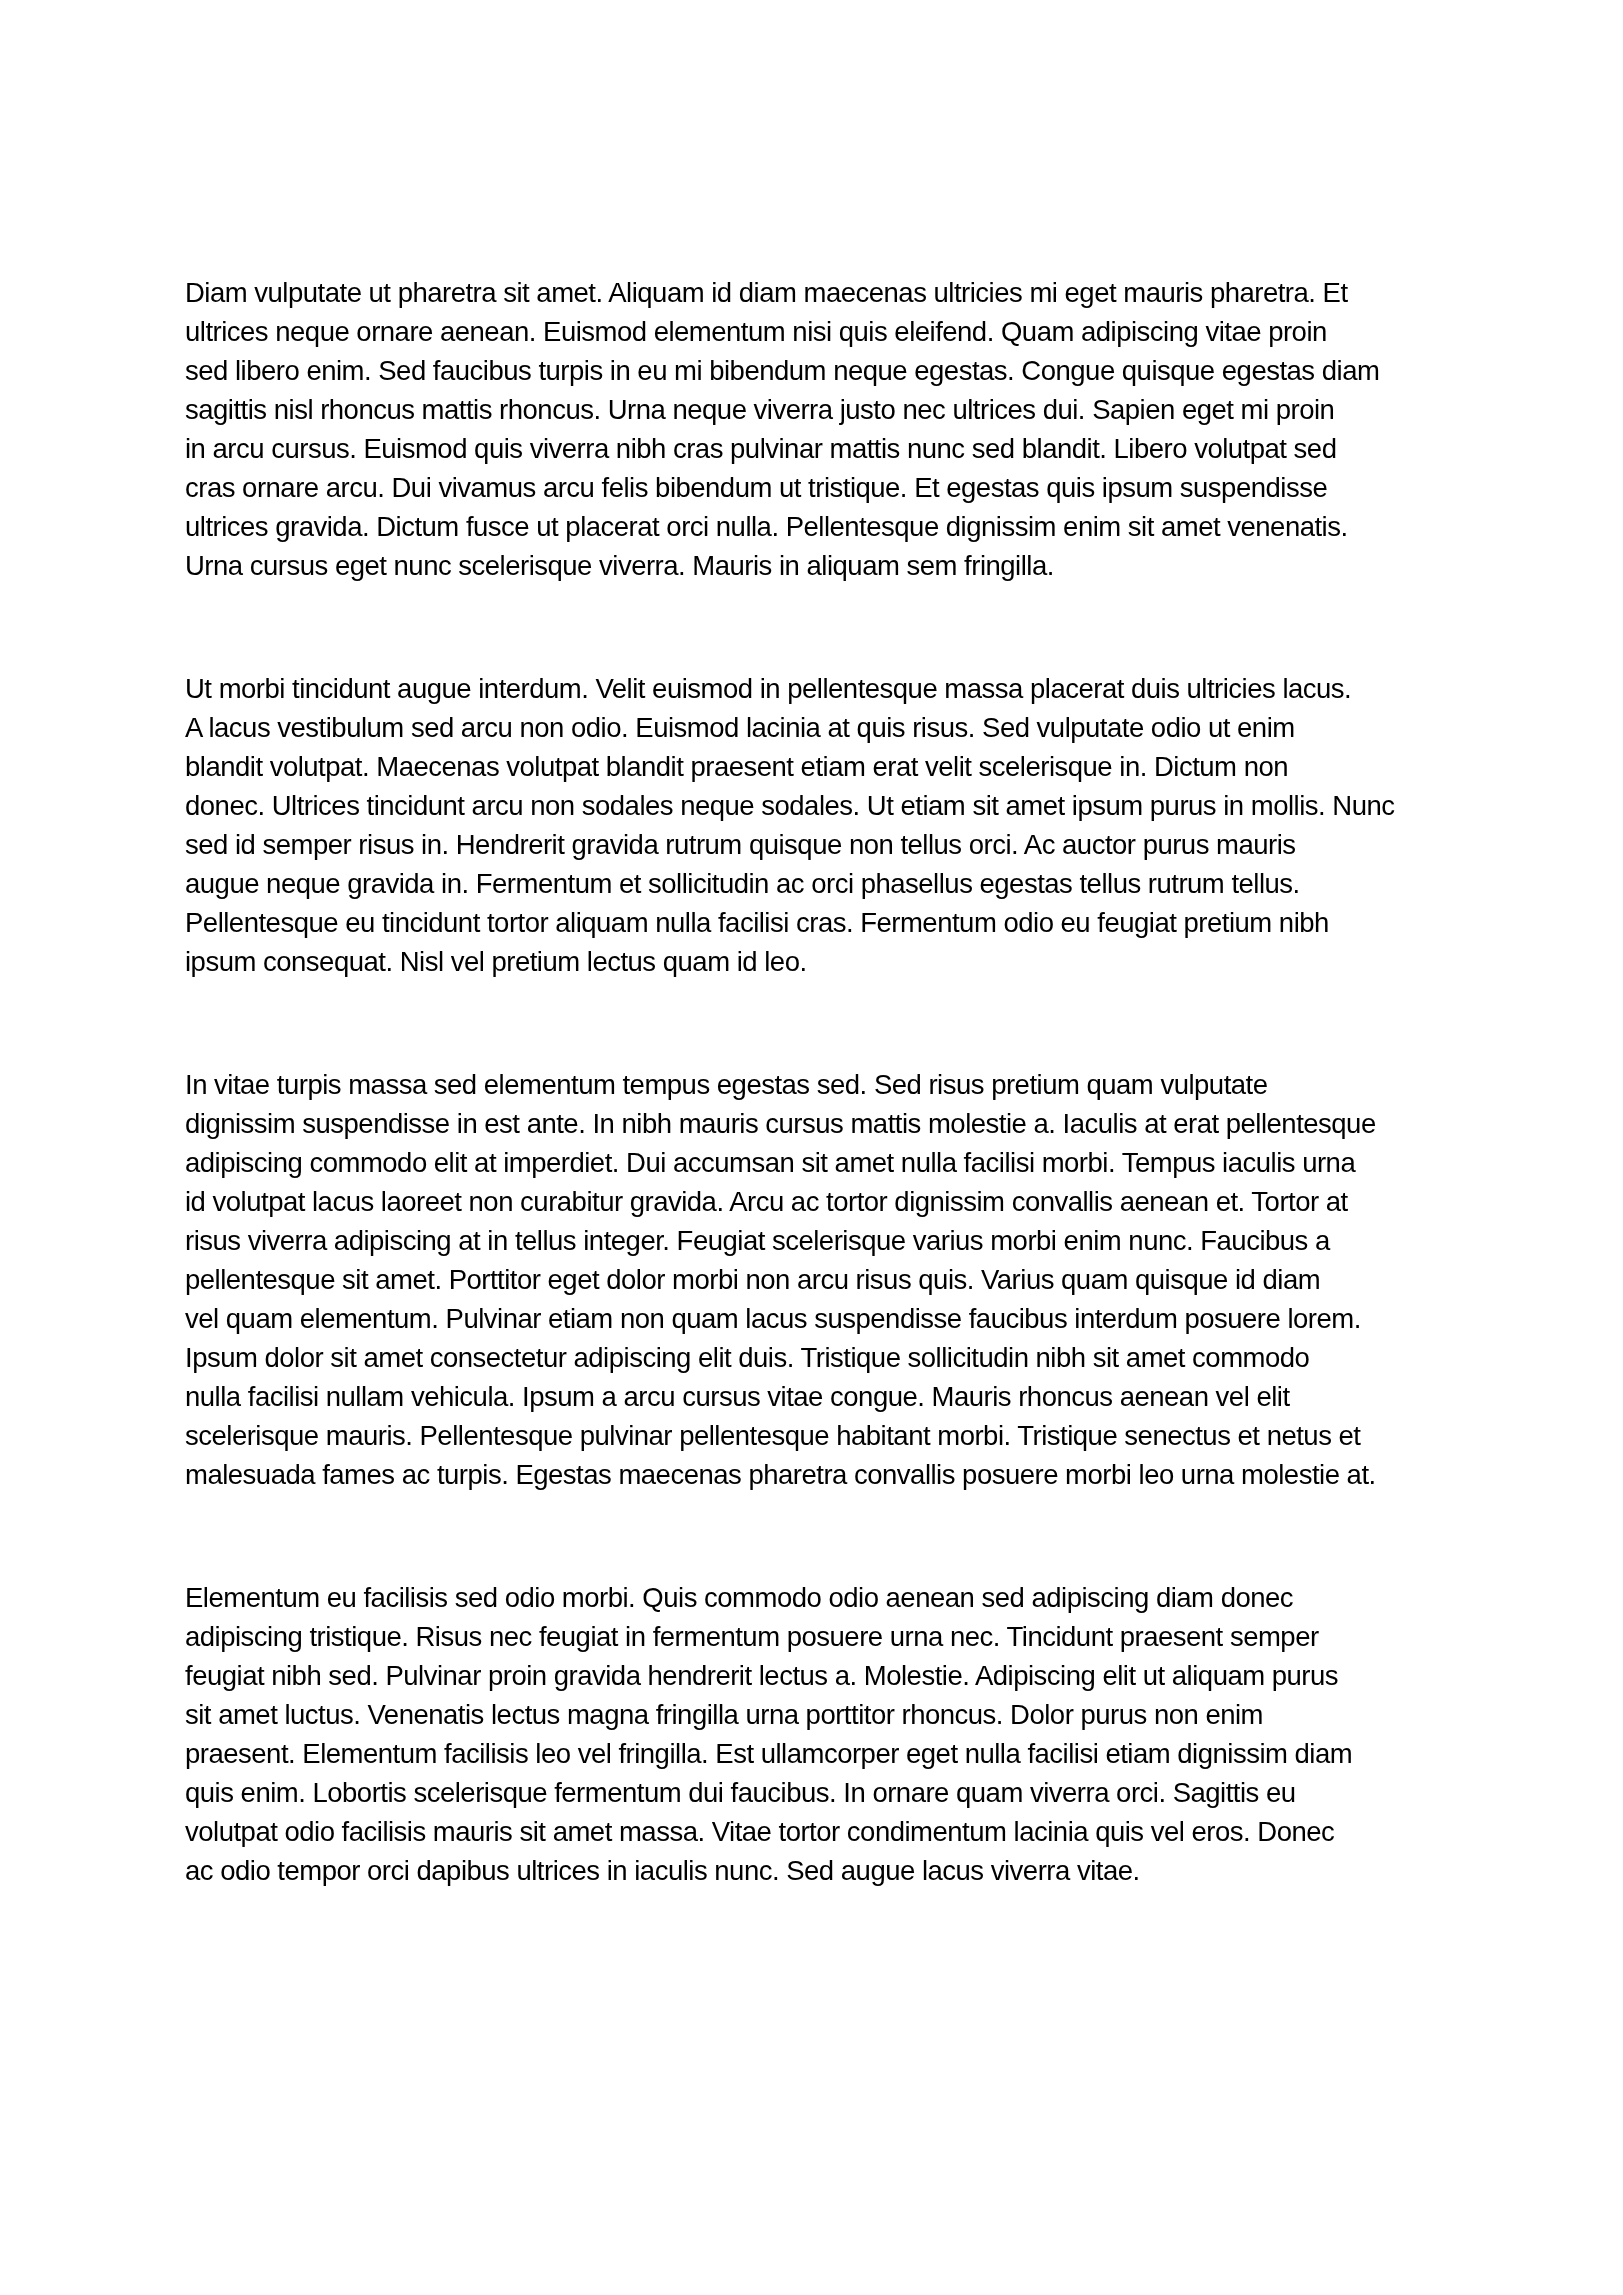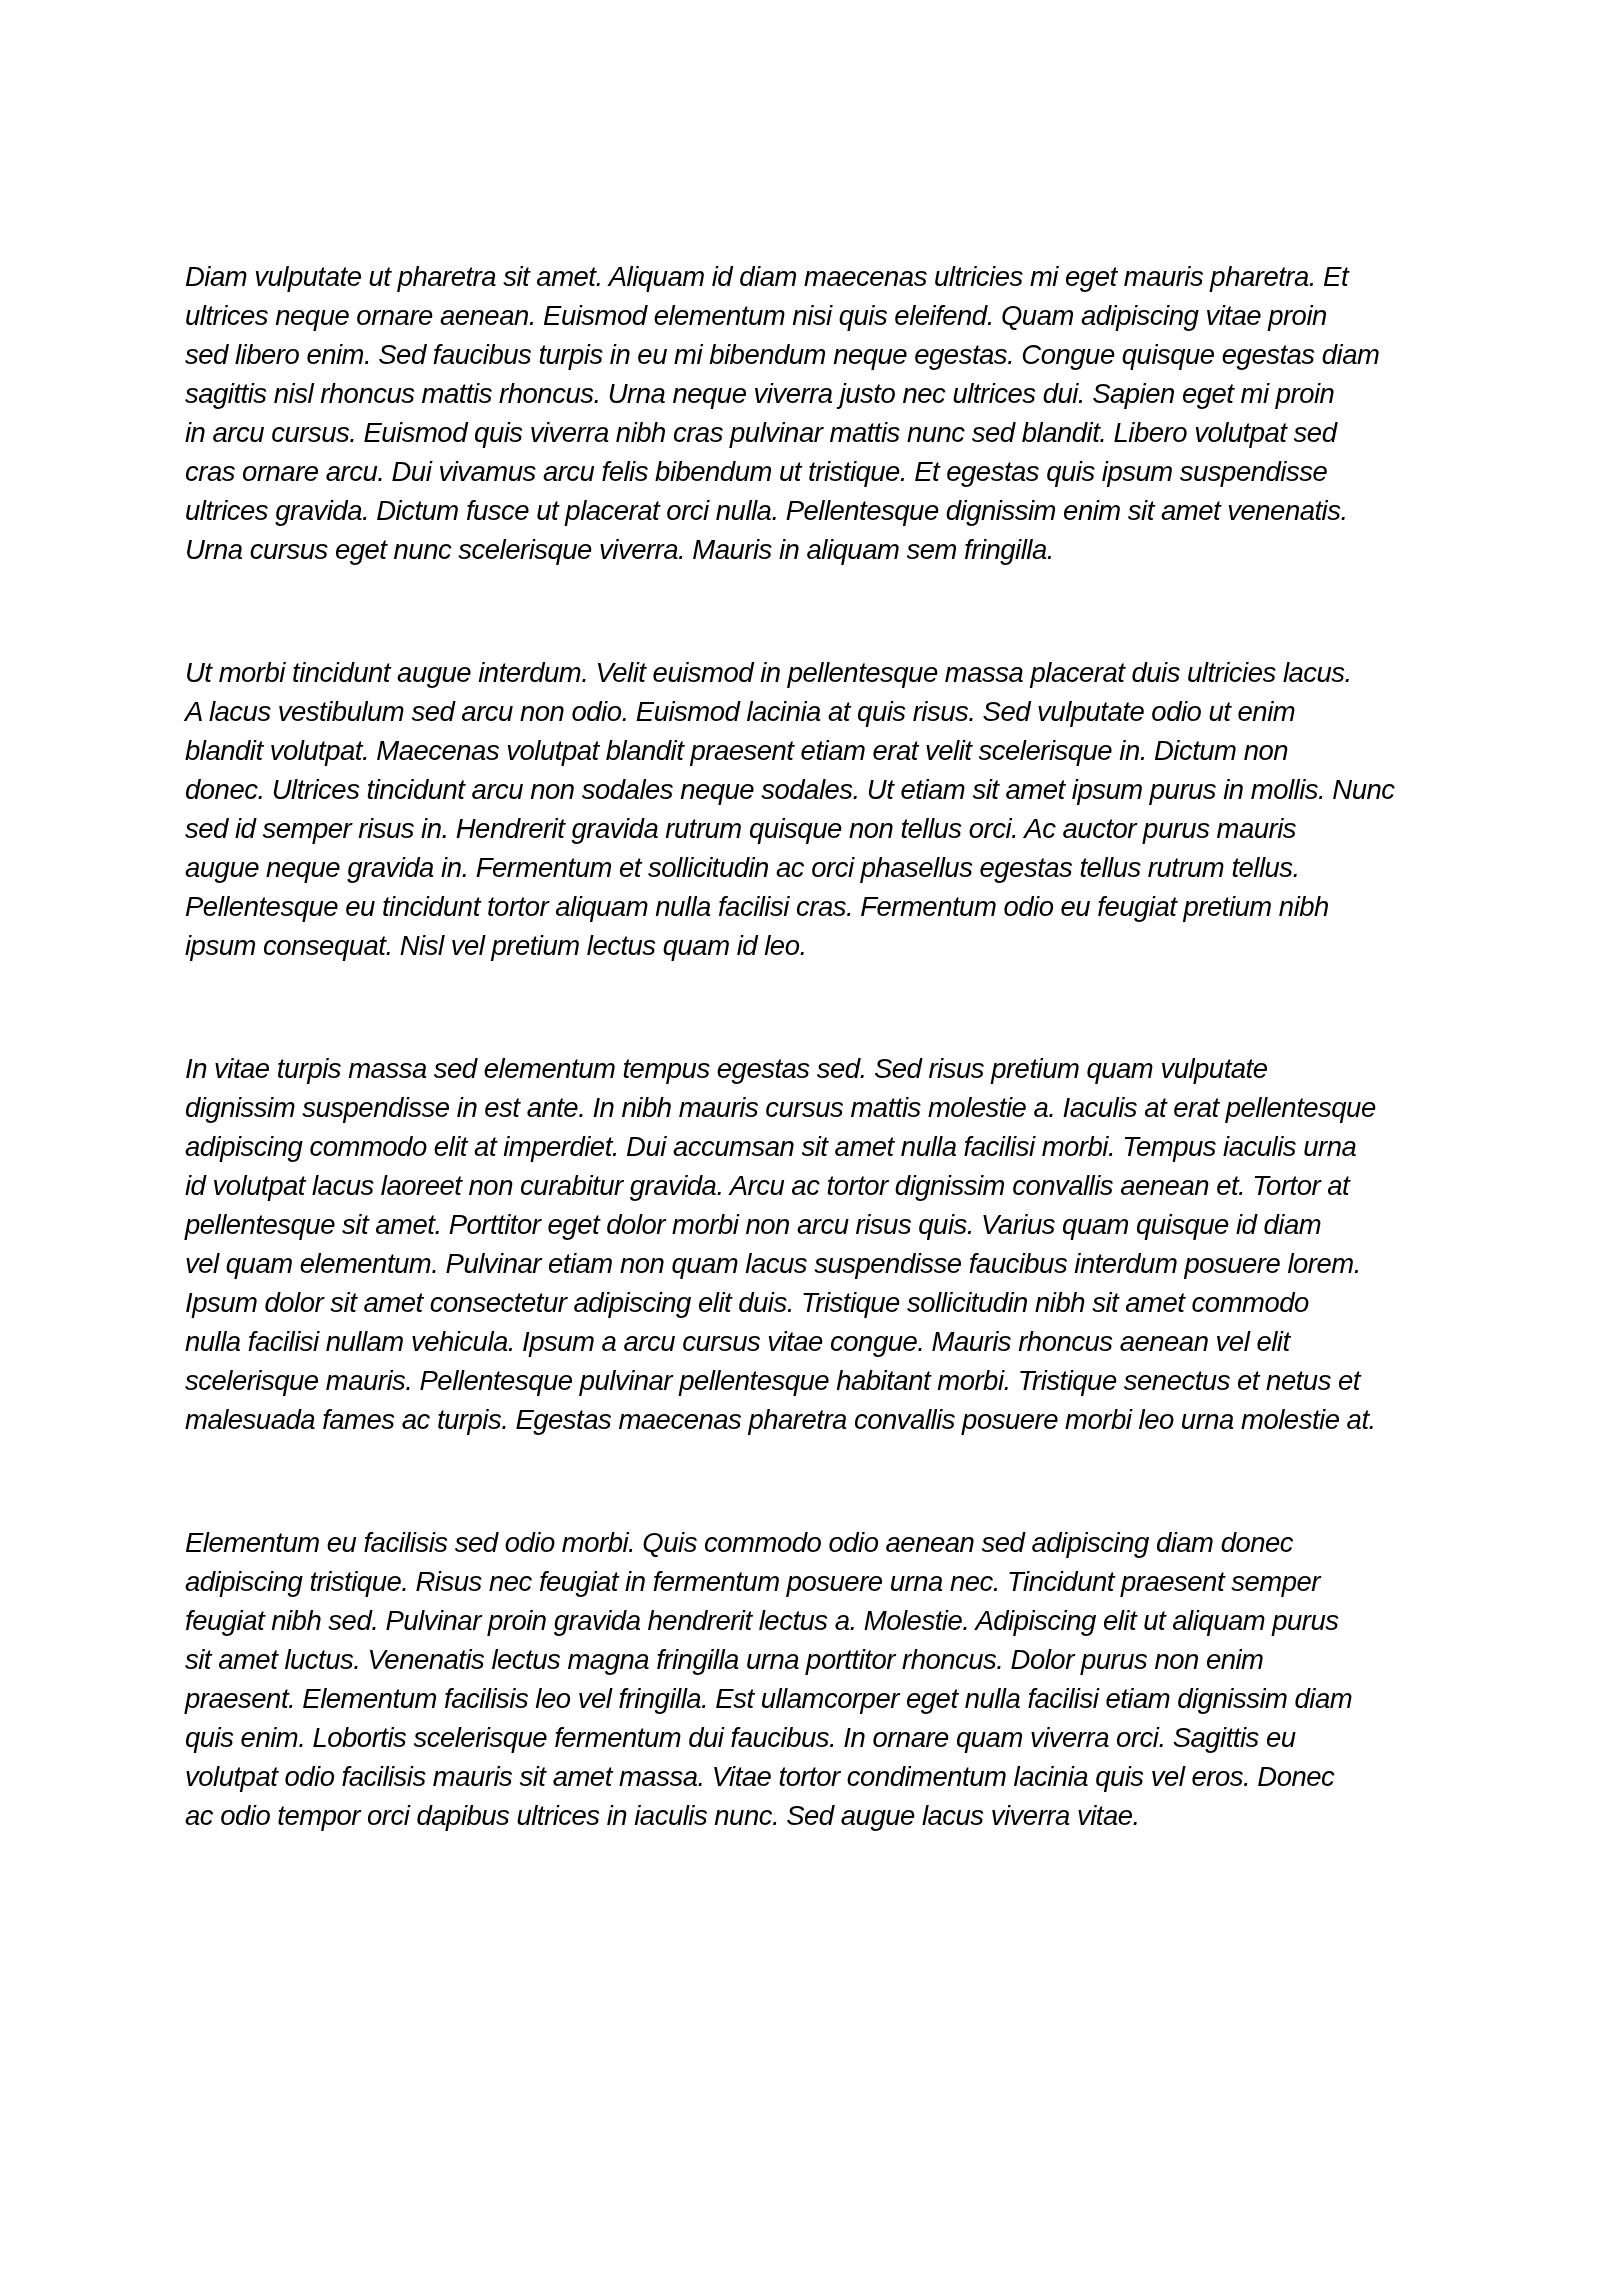--- a/index.html
+++ b/index.html
@@ -15,22 +15,21 @@
     background: #ffffff;
     color: #000000;
     padding: 257px 185px 0 185px;
     font-family: "Liberation Sans", sans-serif;
     font-size: 27.5px;
     line-height: 39px;
     letter-spacing: -0.5px;
     overflow: hidden;
   }
   .para {
-    margin: 0 0 84px 0;
-    font-style: italic;
+    margin: 16px 0 84px 0;
   }
   .line {
     white-space: nowrap;
   }
 </style>
 </head>
 <body>
 
 <div class="page">
 
@@ -54,20 +53,21 @@
     <div class="line">augue neque gravida in. Fermentum et sollicitudin ac orci phasellus egestas tellus rutrum tellus.</div>
     <div class="line">Pellentesque eu tincidunt tortor aliquam nulla facilisi cras. Fermentum odio eu feugiat pretium nibh</div>
     <div class="line">ipsum consequat. Nisl vel pretium lectus quam id leo.</div>
   </div>
 
   <div class="para">
     <div class="line">In vitae turpis massa sed elementum tempus egestas sed. Sed risus pretium quam vulputate</div>
     <div class="line">dignissim suspendisse in est ante. In nibh mauris cursus mattis molestie a. Iaculis at erat pellentesque</div>
     <div class="line">adipiscing commodo elit at imperdiet. Dui accumsan sit amet nulla facilisi morbi. Tempus iaculis urna</div>
     <div class="line">id volutpat lacus laoreet non curabitur gravida. Arcu ac tortor dignissim convallis aenean et. Tortor at</div>
+    <div class="line">risus viverra adipiscing at in tellus integer. Feugiat scelerisque varius morbi enim nunc. Faucibus a</div>
     <div class="line">pellentesque sit amet. Porttitor eget dolor morbi non arcu risus quis. Varius quam quisque id diam</div>
     <div class="line">vel quam elementum. Pulvinar etiam non quam lacus suspendisse faucibus interdum posuere lorem.</div>
     <div class="line">Ipsum dolor sit amet consectetur adipiscing elit duis. Tristique sollicitudin nibh sit amet commodo</div>
     <div class="line">nulla facilisi nullam vehicula. Ipsum a arcu cursus vitae congue. Mauris rhoncus aenean vel elit</div>
     <div class="line">scelerisque mauris. Pellentesque pulvinar pellentesque habitant morbi. Tristique senectus et netus et</div>
     <div class="line">malesuada fames ac turpis. Egestas maecenas pharetra convallis posuere morbi leo urna molestie at.</div>
   </div>
 
   <div class="para">
     <div class="line">Elementum eu facilisis sed odio morbi. Quis commodo odio aenean sed adipiscing diam donec</div>

